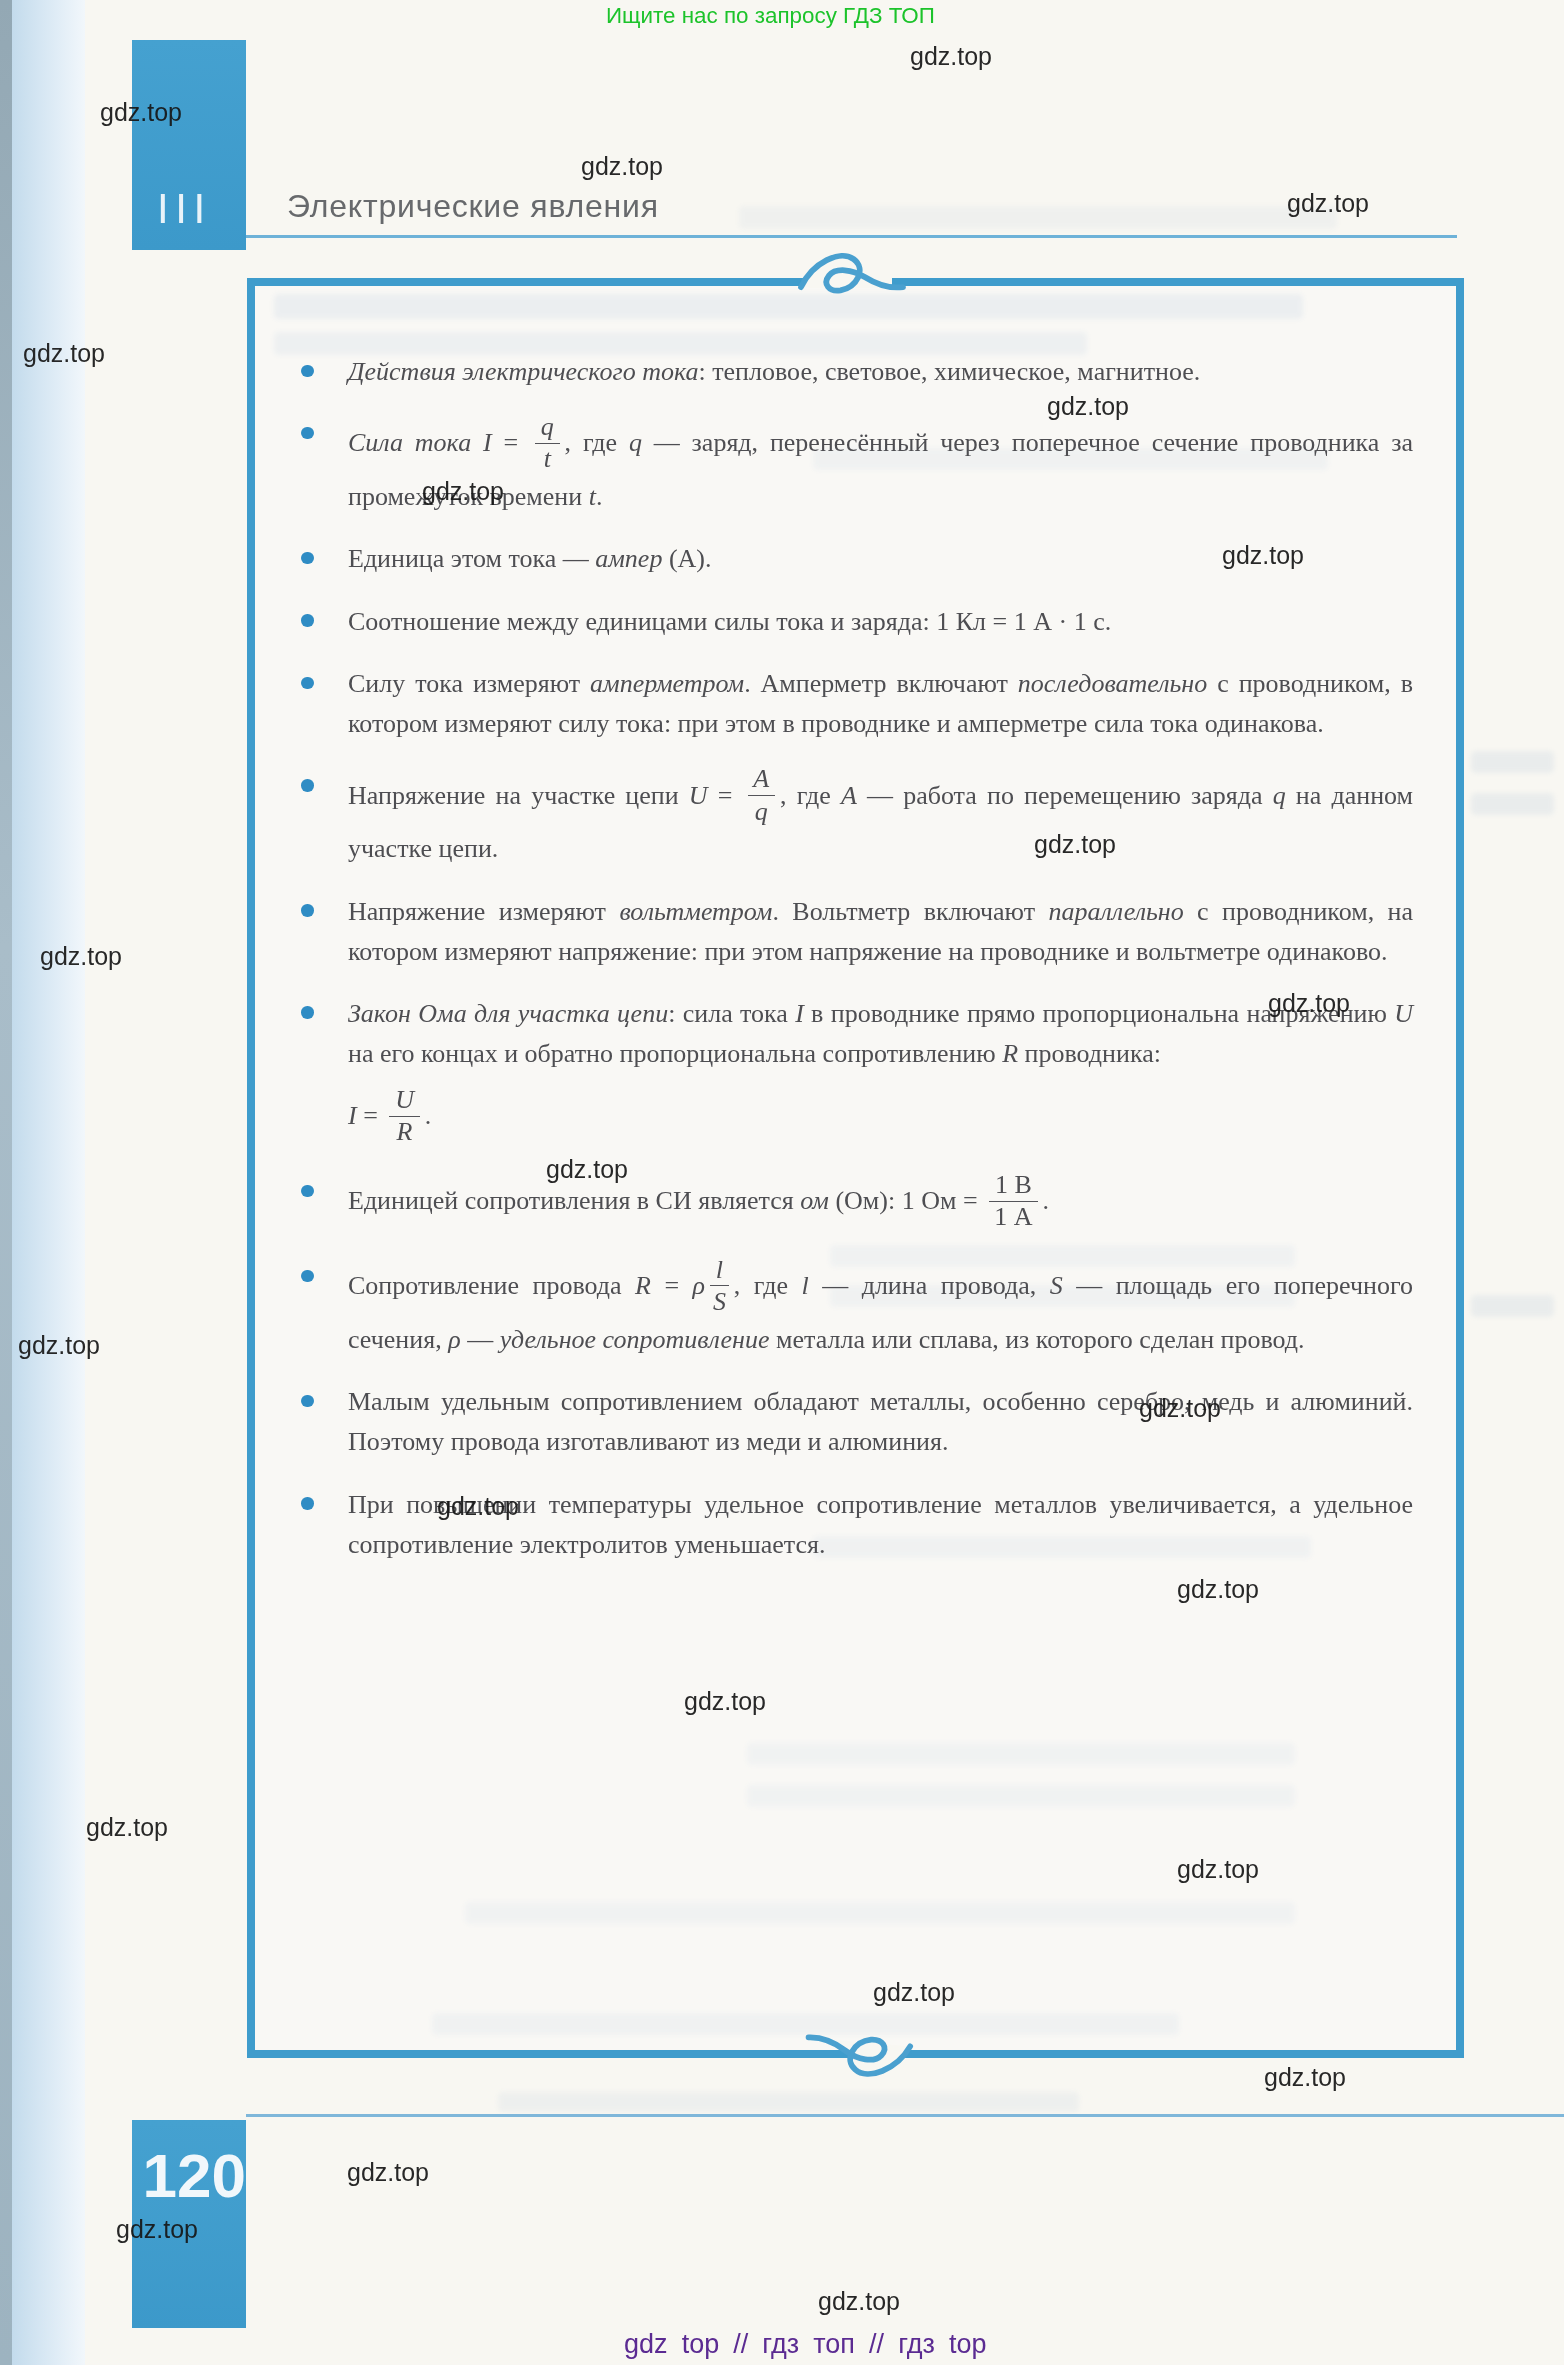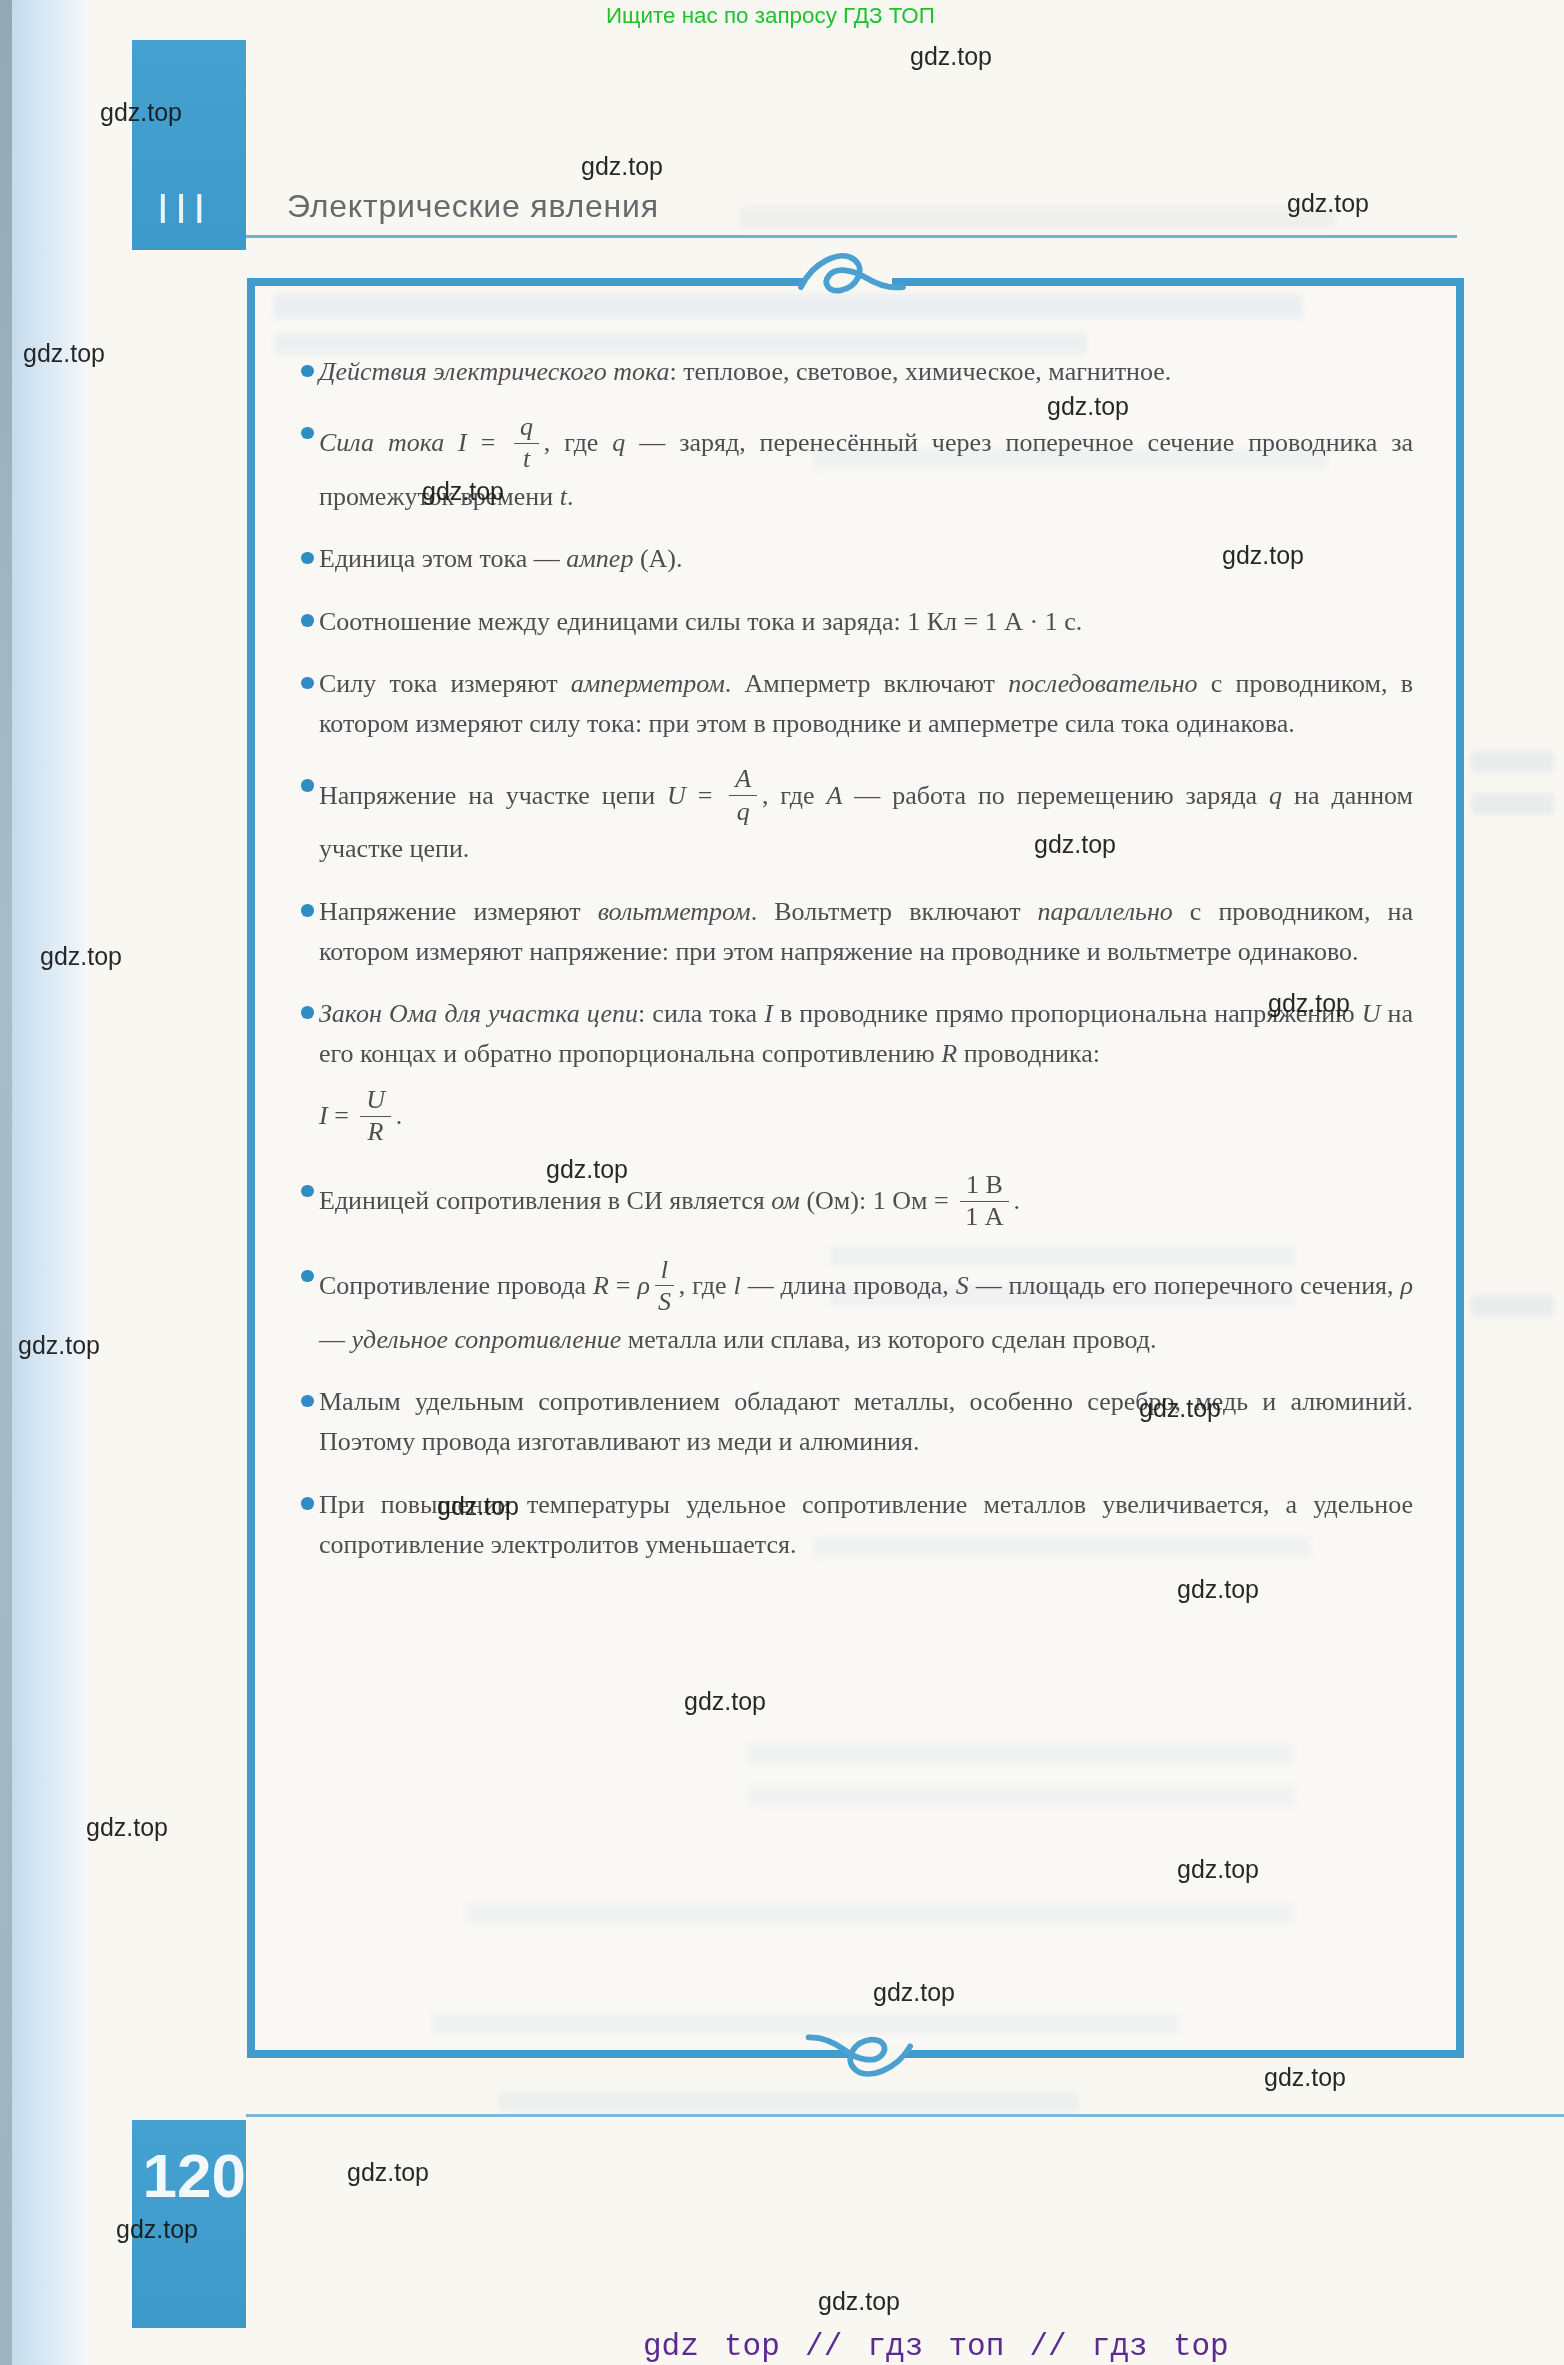--- a/index.html
+++ b/index.html
@@ -18,42 +18,42 @@
        background:linear-gradient(180deg,#45a1d0,#3c99ca);}
   .tab .roman{position:absolute;left:25px;bottom:16.6px;font-family:"Liberation Sans",sans-serif;
        font-size:42px;color:#e9f3f9;letter-spacing:6.6px;}
   .chapter-title{position:absolute;left:287px;top:188px;font-family:"Liberation Sans",sans-serif;
        font-size:32px;color:#67696c;letter-spacing:0.8px;white-space:nowrap;}
   .title-rule{position:absolute;left:246px;top:235px;width:1211px;height:2.5px;background:#6eb2d8;}
   
   .box{position:absolute;left:247px;top:278px;width:1217px;height:1780px;box-sizing:border-box;
        border:8.3px solid #3f9ccc;background:rgba(252,253,255,0.25);}
   .box-content{position:absolute;left:0;top:66px;right:43px;}
-  .bullet{position:relative;padding-left:64px;margin-bottom:22.4px;}
+  .bullet{position:relative;padding-left:93px;margin-bottom:22.4px;}
   .bullet .dot{position:absolute;left:46px;top:12.5px;width:12.5px;height:12.5px;border-radius:50%;
        background:#2f8cc4;}
   .btext{font-size:26px;line-height:40px;text-align:justify;color:#4e4e52;}
   .it{font-style:italic;}
   .frac{display:inline-flex;flex-direction:column;align-items:center;vertical-align:middle;
        line-height:30px;margin:0 5px;position:relative;top:-2.5px;}
   .frac .num{display:block;border-bottom:1.7px solid #55555a;padding:0 5.8px 0.8px;}
   .frac .den{display:block;padding-top:0.8px;}
   .frac.it{font-style:italic;}
   .dmath{margin:13.3px 0 3.3px 0;text-align:left;font-size:26px;line-height:40px;}
   
   .patch{position:absolute;background:#f8f7f2;}
   .curl{position:absolute;}
   
   .bottom-rule{position:absolute;left:246px;top:2114px;width:1319px;height:2.5px;background:#7fb7da;}
   .page-tab{position:absolute;left:132px;top:2120px;width:114px;height:208px;
        background:linear-gradient(180deg,#45a1d0,#3c99ca);}
   .page-tab .num{position:absolute;left:0;right:0;top:20px;text-align:right;
        font-family:"Liberation Sans",sans-serif;font-weight:bold;font-size:62px;color:#f1f7fb;}
-  .footer-line{position:absolute;left:624px;top:2329px;font-family:Liberation Mono, monospace;
-       font-size:31px;color:#5b2b92;word-spacing:6.6px;white-space:nowrap;margin-left:19px;}
+  .footer-line{position:absolute;left:624px;top:2329px;font-family:Liberation Sans, sans-serif;
+       font-size:27px;color:#5b2b92;word-spacing:6.6px;white-space:nowrap;}
   
   .wm{position:absolute;font-family:"Liberation Sans",sans-serif;font-size:25px;color:#161616;
       opacity:.92;white-space:nowrap;}
   
   .ghost{position:absolute;background:#6f94bd;border-radius:5px;filter:blur(2.5px);}
 </style>
 </head>
 <body>
 
 <div class="page">

